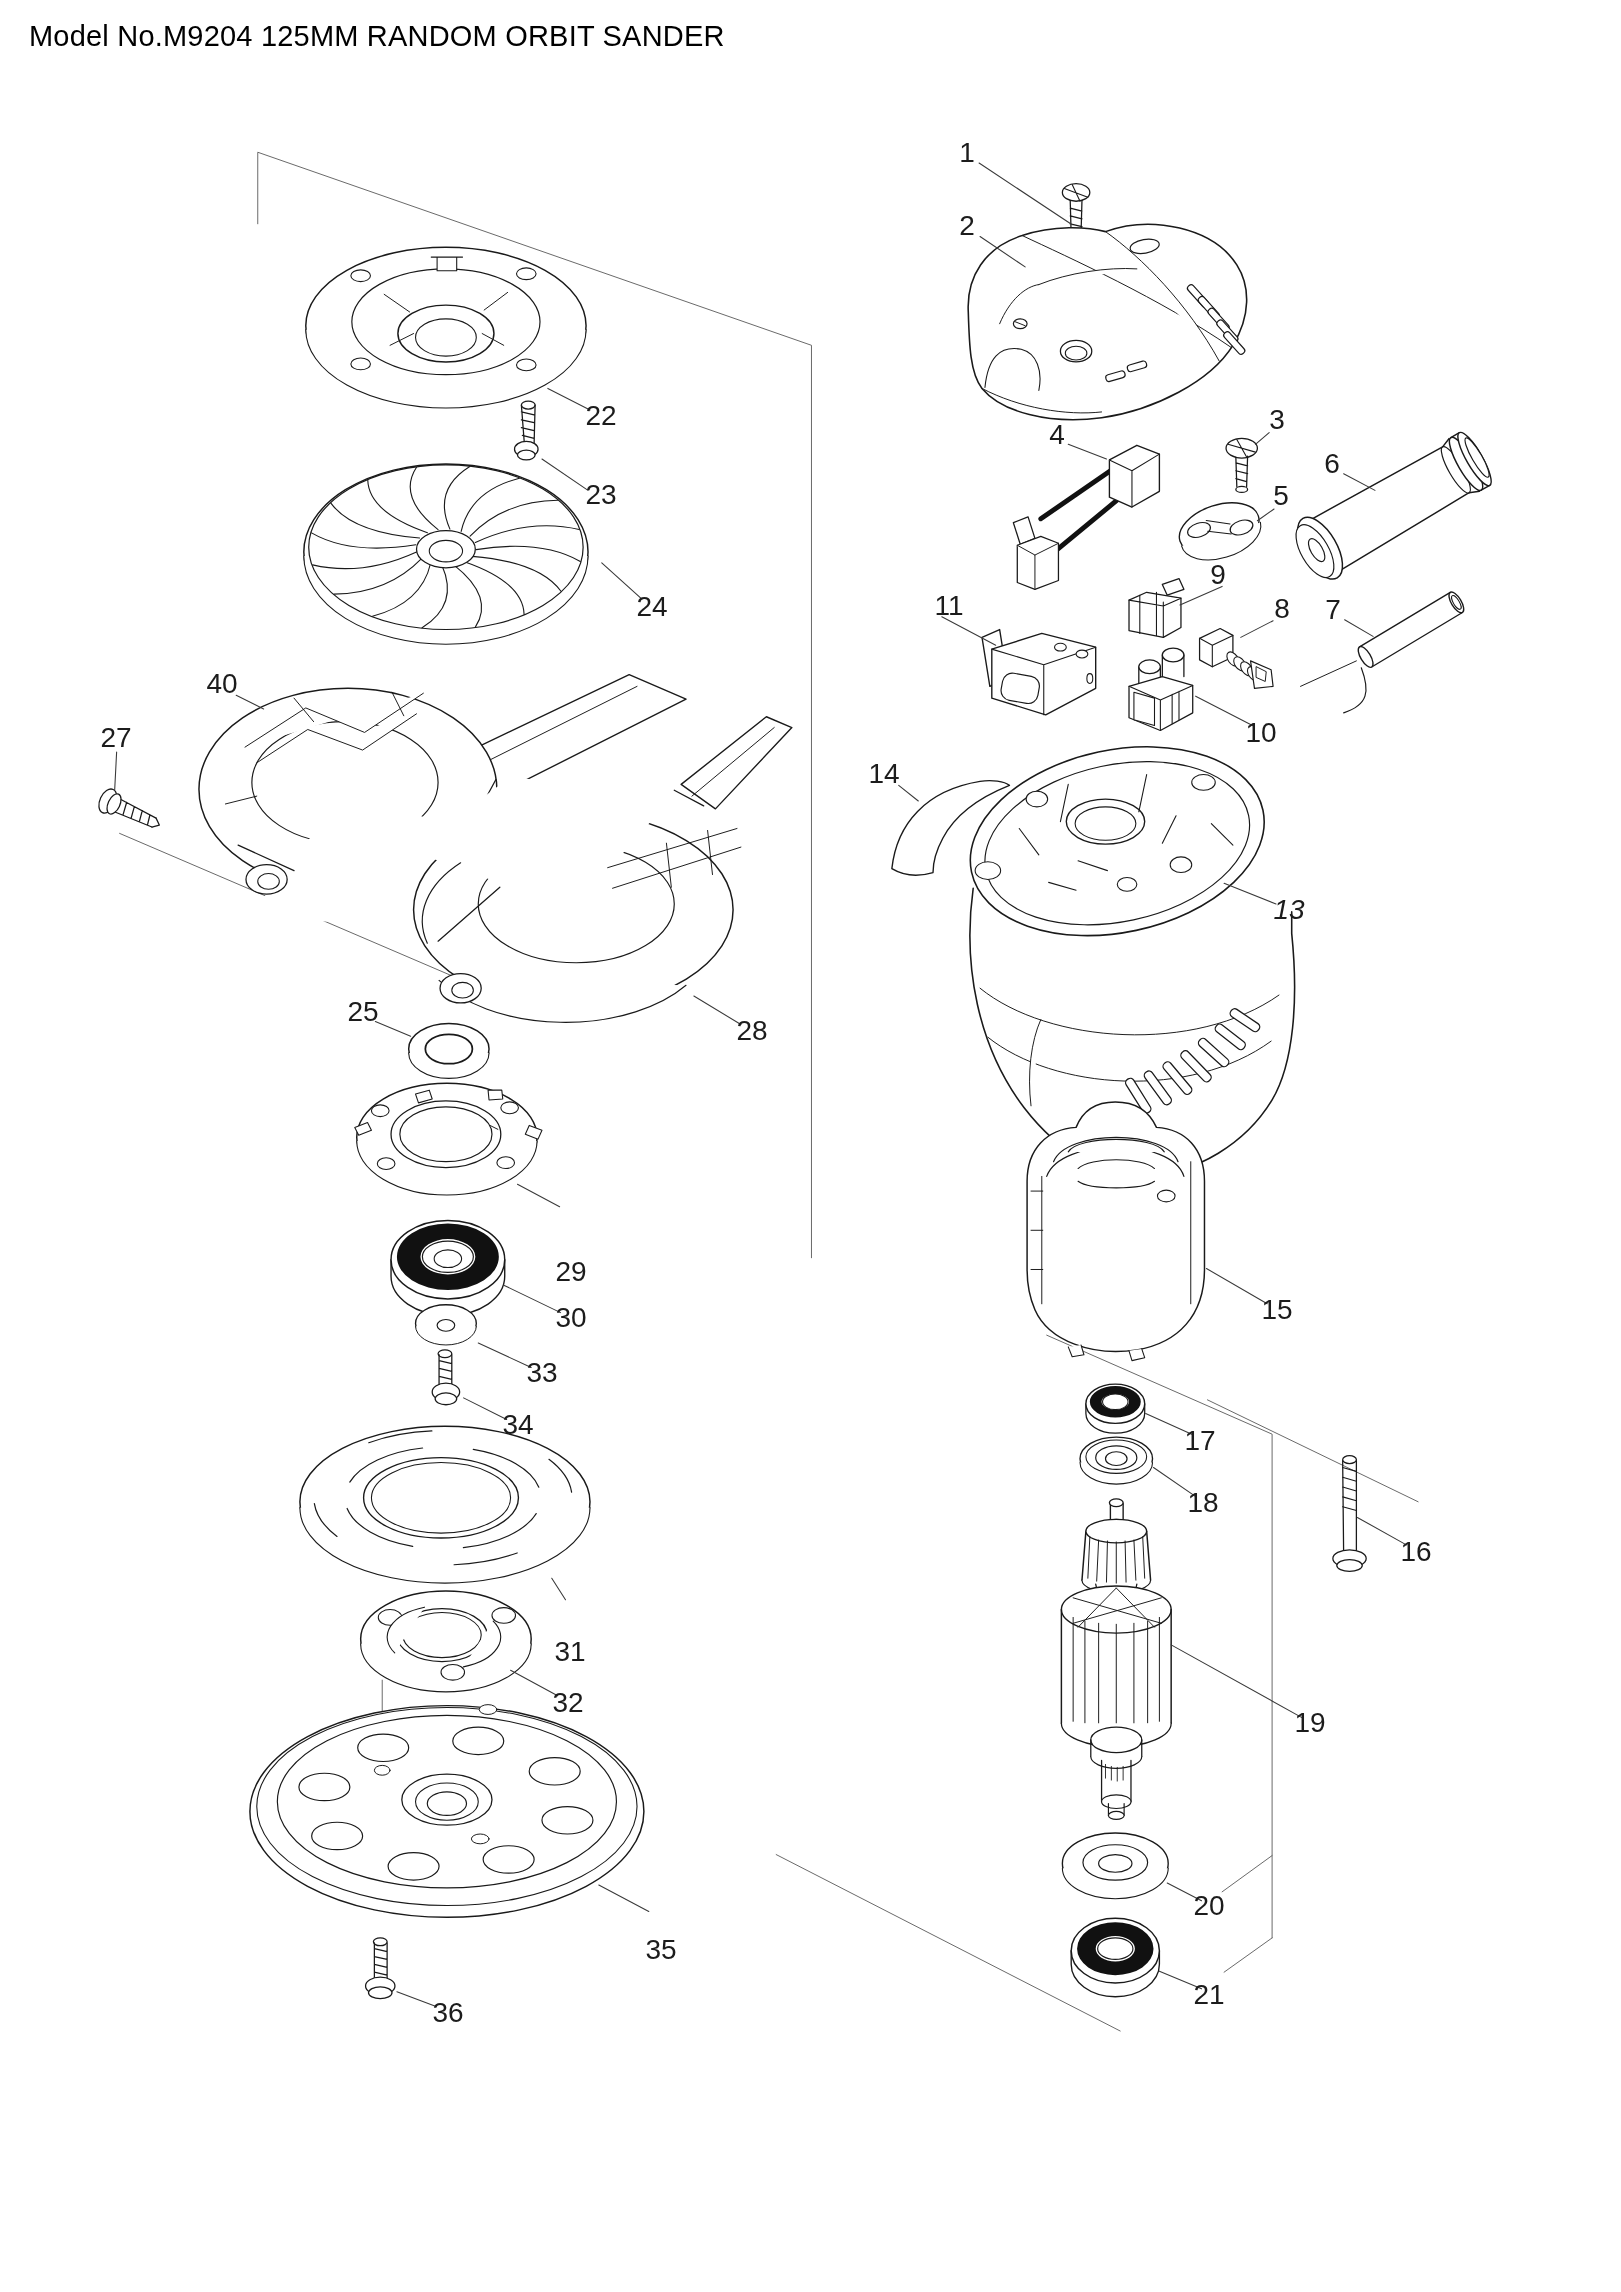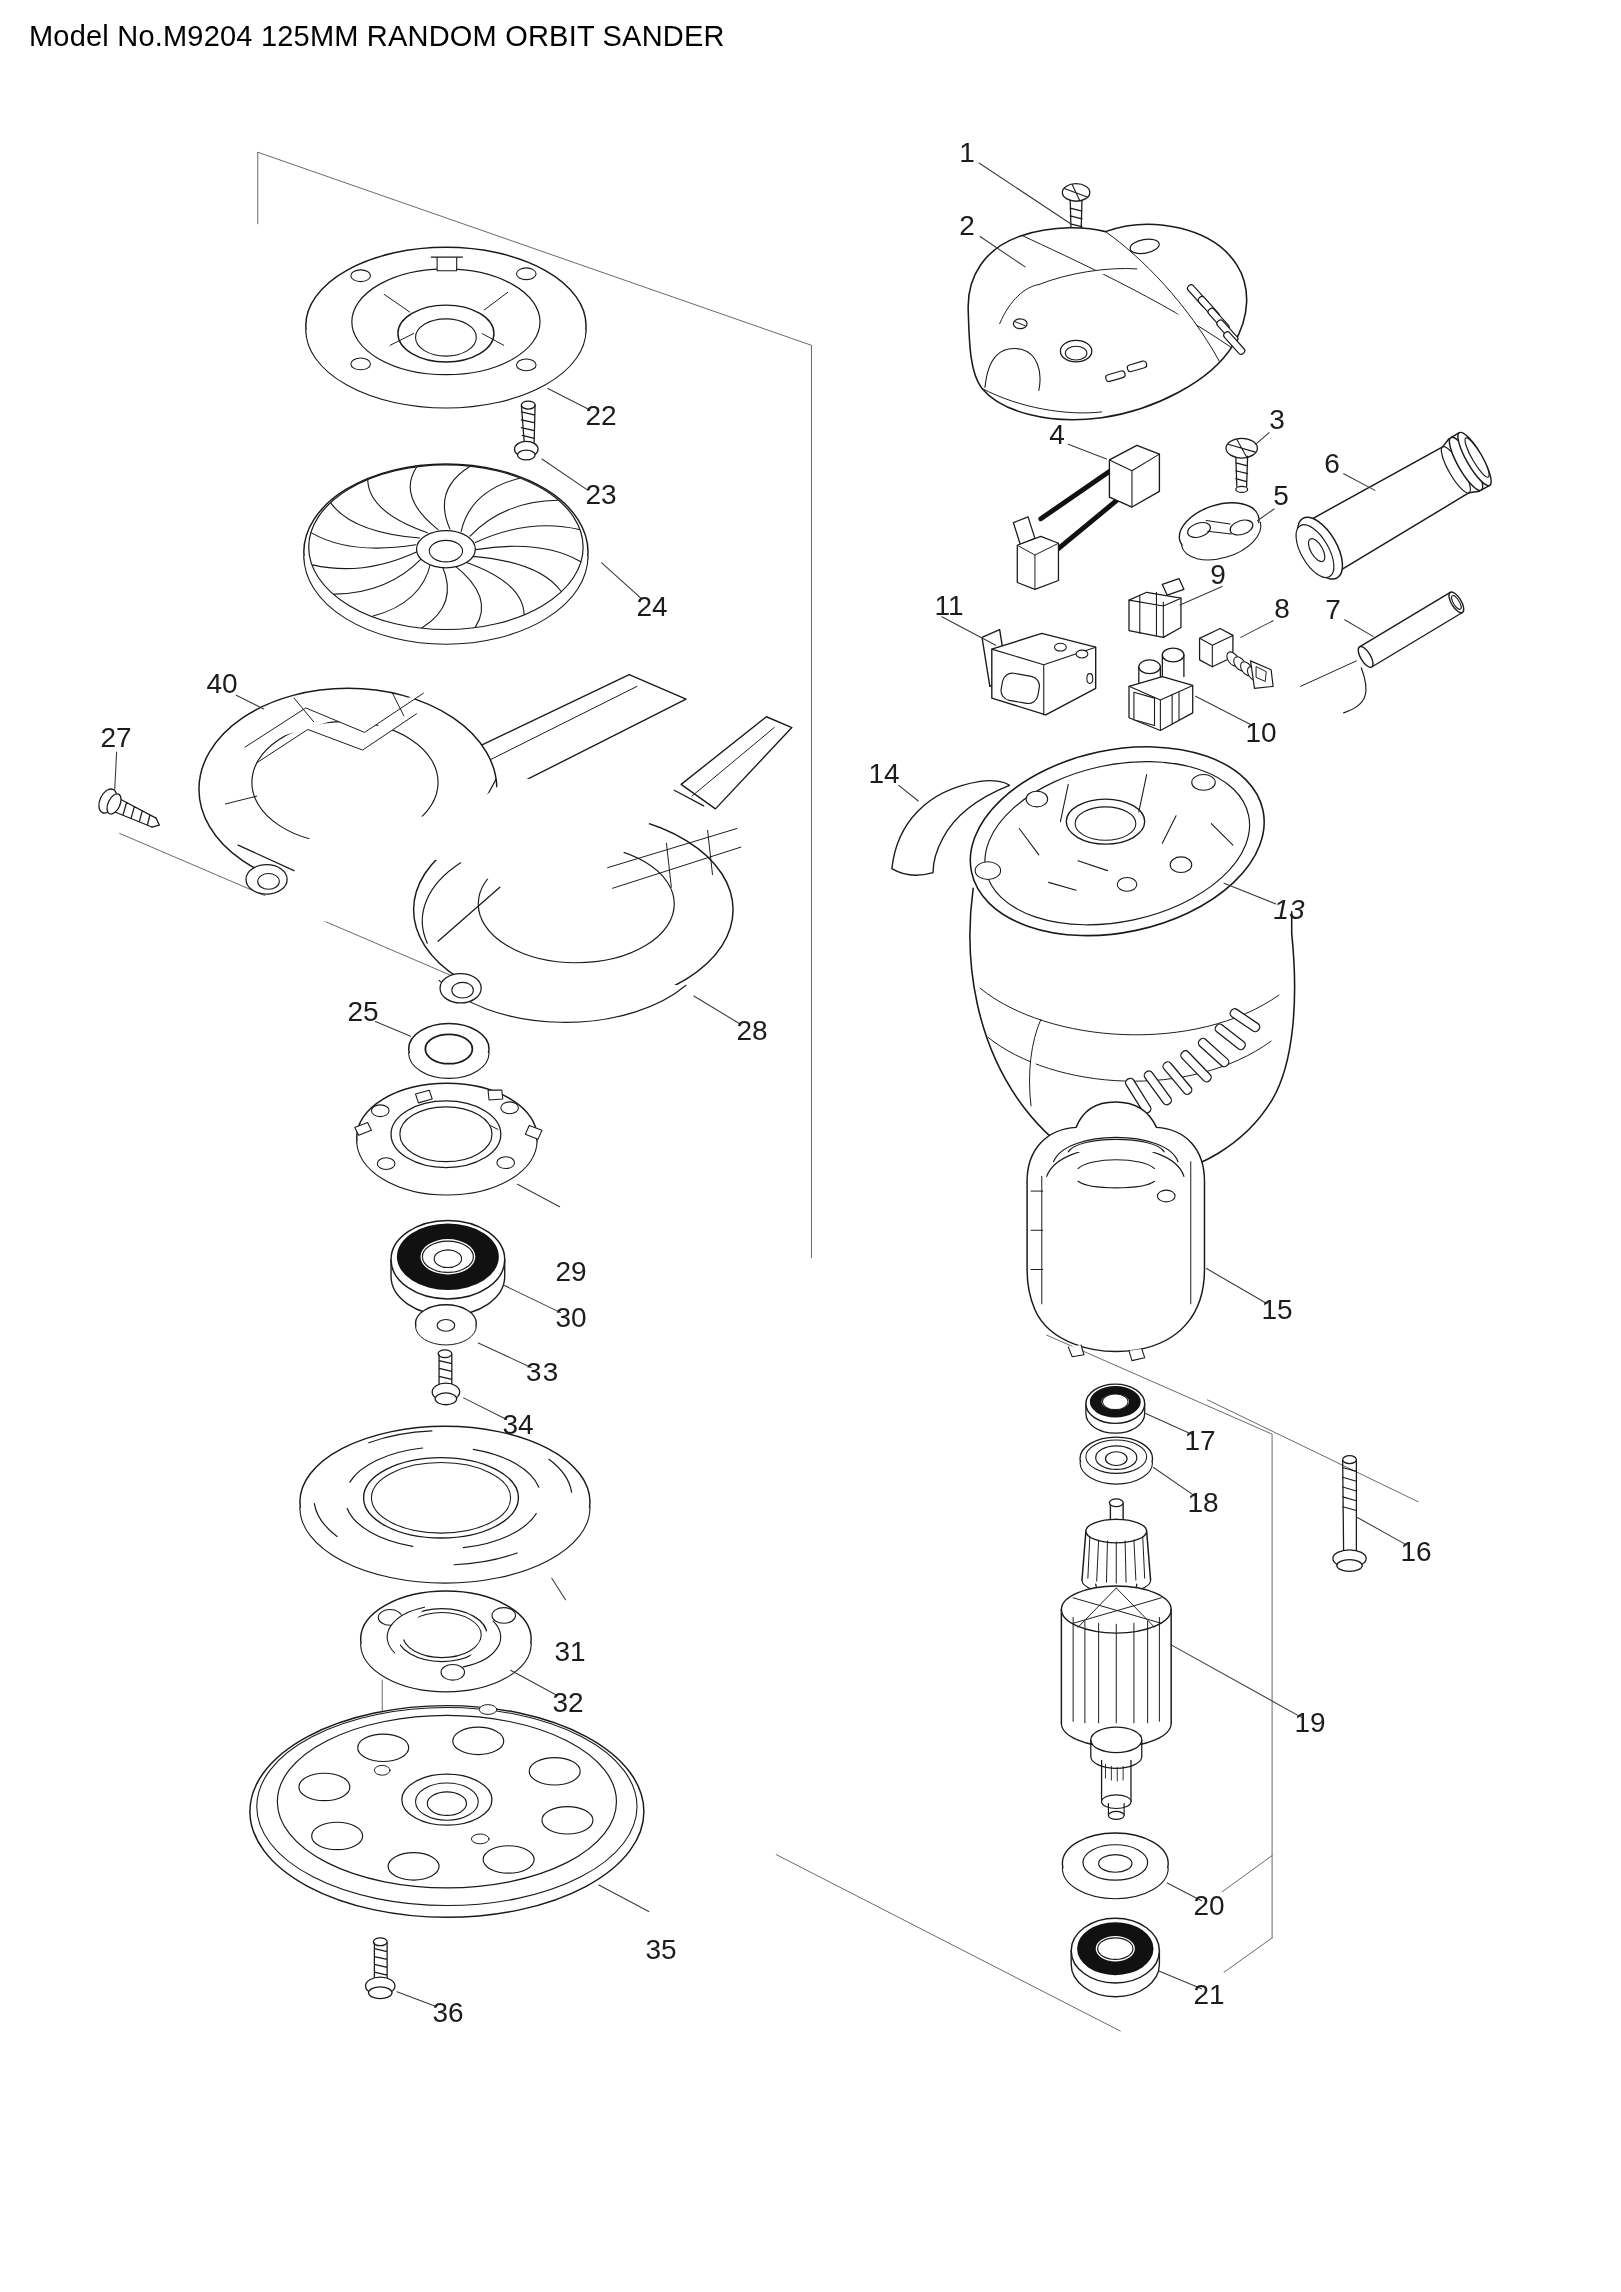--- a/index.html
+++ b/index.html
@@ -506,19 +506,19 @@
       <div class="part-num" style="left: 601px; top: 495px;">23</div>
       <div class="part-num" style="left: 652px; top: 607px;">24</div>
       <div class="part-num" style="left: 363px; top: 1012px;">25</div>
       <div class="part-num" style="left: 222px; top: 684px;">40</div>
       <div class="part-num" style="left: 116px; top: 738px;">27</div>
       <div class="part-num" style="left: 752px; top: 1031px;">28</div>
       <div class="part-num" style="left: 571px; top: 1272px;">29</div>
       <div class="part-num" style="left: 571px; top: 1318px;">30</div>
       <div class="part-num" style="left: 570px; top: 1652px;">31</div>
       <div class="part-num" style="left: 568px; top: 1703px;">32</div>
-      <div class="part-num" style="left: 542px; top: 1373px; font-family: Liberation Mono, monospace;">33</div>
+      <div class="part-num" style="left: 542px; top: 1373px;">33</div>
       <div class="part-num" style="left: 518px; top: 1425px;">34</div>
       <div class="part-num" style="left: 661px; top: 1918px; margin-top: 32px;">35</div>
       <div class="part-num" style="left: 448px; top: 2013px;">36</div>
     </div>
 </div>
 
 
 </body></html>

